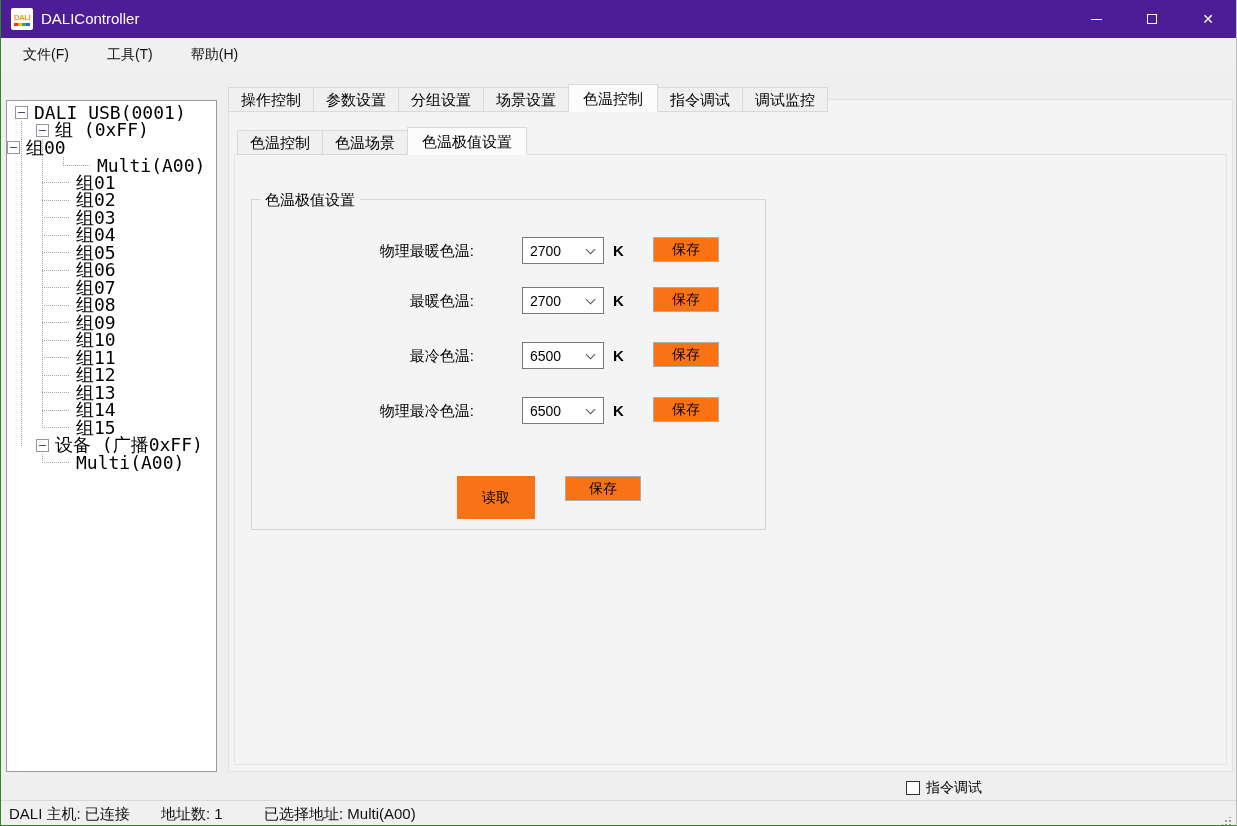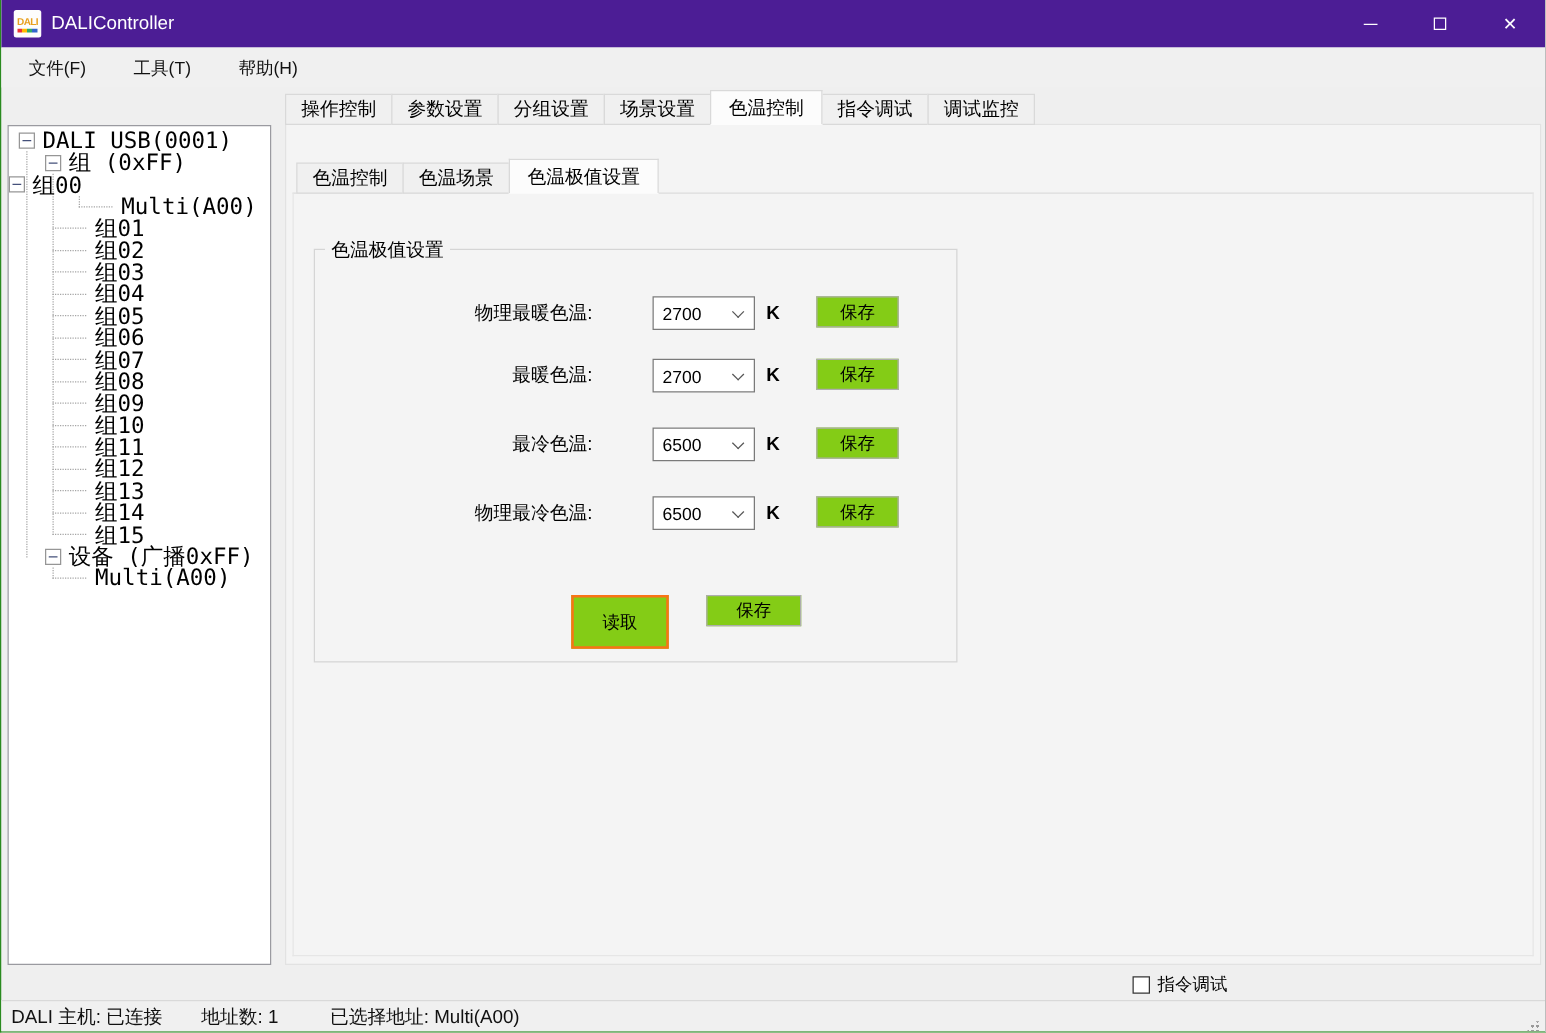--- a/index.html
+++ b/index.html
@@ -36,36 +36,36 @@
   .noexp::before { content:''; width:27px; border-top:1px dotted #a6a6a6; margin-right:7px; flex:none; }
   .lv3.noexp::before { width:27px; }
   .guide { position:absolute; width:0; border-left:1px dotted #a6a6a6; z-index:1; }
   .g-a { left:14px; top:20px; height:325px; }
   .g-b { left:35px; top:38px; height:289px; }
   .g-c { left:56px; top:56px; height:9px; }
   .g-d { left:35px; top:353px; height:9px; }
 
   
   .tab-page { position:absolute; left:227px; top:99px; width:1005px; height:673px; background:#f4f4f4; border:1px solid #e2e2e2; }
-  .main-tabs { position:absolute; left:227px; top:74px; height:26px; display:flex; align-items:flex-end; z-index:3; }
+  .main-tabs { position:absolute; left:227px; top:86px; height:26px; display:flex; align-items:flex-end; z-index:3; }
   .tab { height:25px; line-height:24px; padding:0 12px; font-size:15px; color:#000; background:#f0f0f0; border:1px solid #d9d9d9; margin-right:-1px; }
   .tab.selected { height:28px; line-height:27px; background:#fcfcfc; border-bottom:1px solid #fcfcfc; position:relative; z-index:4; padding:0 14px; }
 
   
   .sub-tabs { position:absolute; left:236px; top:130px; height:25px; display:flex; align-items:flex-end; z-index:3; }
   .subtab-page { position:absolute; left:233px; top:154px; width:993px; height:611px; background:#f4f4f4; border:1px solid #e6e6e6; border-top:1px solid #dcdcdc; }
 
   
   .groupbox { position:absolute; left:250px; top:199px; width:515px; height:331px; border:1px solid #d5d5d5; }
   .groupbox-title { position:absolute; left:8px; top:-9px; background:#f4f4f4; padding:0 5px; font-size:15px; color:#000; }
   .form-row-label { position:absolute; left:0; width:222px; text-align:right; font-size:15px; color:#000; line-height:27px; }
   .combo { position:absolute; left:270px; width:82px; height:27px; background:#fff; border:1px solid #7a7a7a; display:flex; align-items:center; padding-left:7px; font-size:14px; color:#000; }
   .chev { position:absolute; right:9px; top:8px; width:7px; height:7px; border-right:1px solid #555; border-bottom:1px solid #555; transform:rotate(45deg); }
   .unit { position:absolute; left:361px; font-size:15px; font-weight:600; line-height:27px; color:#000; }
-  .btn { background:#84cc16; border:1px solid #adadad; font-size:14px; color:#000; display:flex; align-items:center; justify-content:center; font-family:"Liberation Sans",sans-serif; }
+  .btn { background:#f97316; border:1px solid #adadad; font-size:14px; color:#000; display:flex; align-items:center; justify-content:center; font-family:"Liberation Sans",sans-serif; }
   .save-sm { position:absolute; left:401px; width:66px; height:25px; }
   .r1 { top:37px; } .r2 { top:87px; } .r3 { top:142px; } .r4 { top:197px; }
   .btn-read { position:absolute; left:205px; top:276px; width:78px; height:43px; border:2px solid #f97316; }
   .btn-saveall { position:absolute; left:313px; top:276px; width:76px; height:25px; }
 
   
   .linear-check { position:absolute; left:905px; top:779px; display:flex; align-items:center; }
   .checkbox { width:14px; height:14px; background:#fff; border:1px solid #333; margin-right:6px; flex:none; }
   .check-label { font-size:14px; color:#000; }
 

